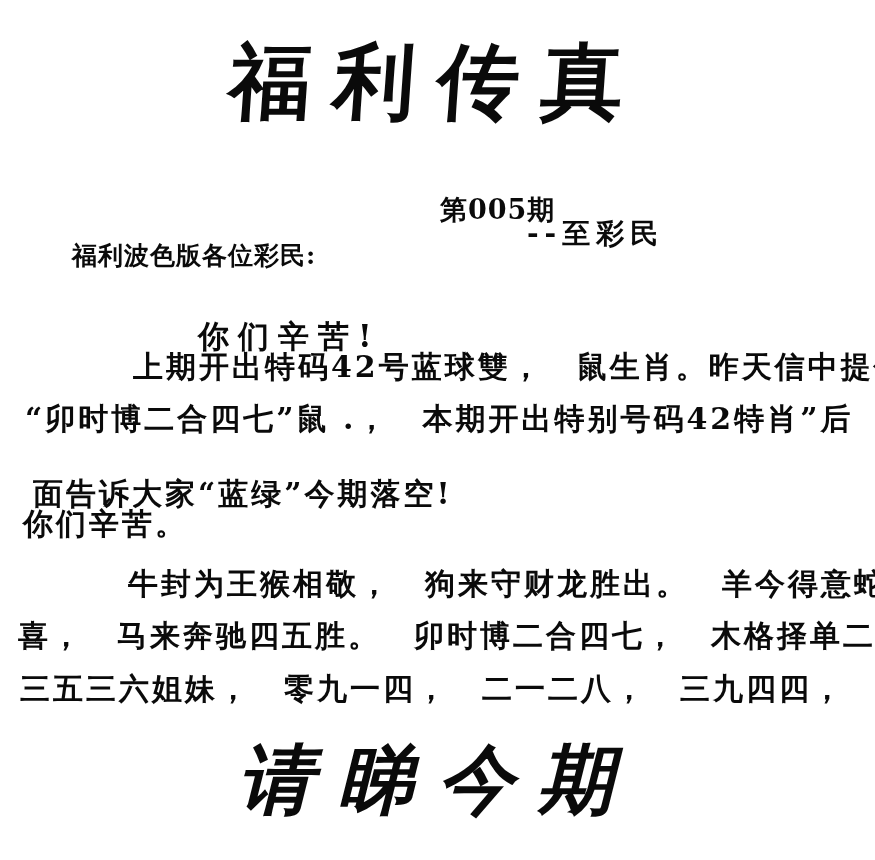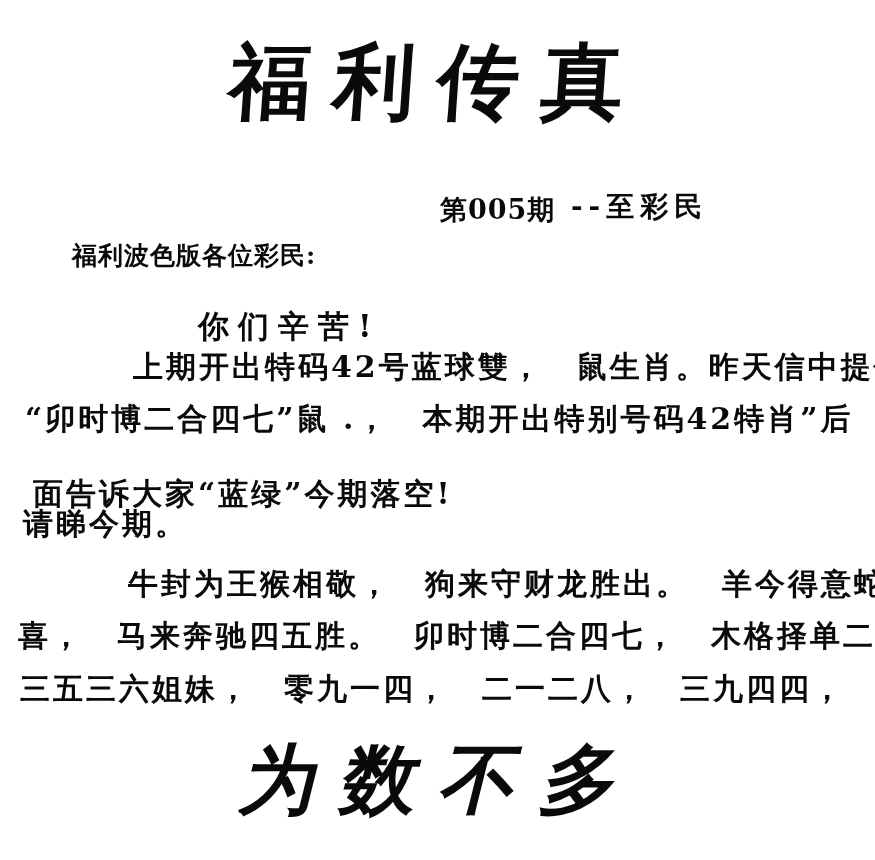--- a/index.html
+++ b/index.html
@@ -44,40 +44,39 @@
     top: 152px;
     font-size: 27px;
     font-weight: bold;
     letter-spacing: 1px;
     white-space: nowrap;
     margin-top: 40px;
   }
   .dedication {
     position: absolute;
     left: 527px;
-    top: 188px;
+    top: 215px;
     font-size: 28px;
     font-weight: bold;
     letter-spacing: 6px;
     white-space: nowrap;
-    margin-left: 44px;
   }
   .greeting {
     position: absolute;
     left: 72px;
     top: 239px;
     font-size: 25px;
     font-weight: bold;
     letter-spacing: 1px;
     white-space: nowrap;
   }
   .opening {
     position: absolute;
     left: 198px;
-    top: 306px;
+    top: 316px;
     font-size: 31px;
     font-weight: bold;
     letter-spacing: 9px;
     white-space: nowrap;
   }
   .body-line {
     position: absolute;
     font-size: 30px;
     font-weight: bold;
     letter-spacing: 3px;
@@ -112,23 +111,23 @@
   <div class="greeting">福利波色版各位彩民:</div>
 
   <div class="opening">你们辛苦!</div>
 
   <div class="body-line" style="left:133px; top:347px;">上期开出特码42号蓝球雙，　鼠生肖。昨天信中提供</div>
 
   <div class="body-line" style="left:25px; top:399px;">“卯时博二合四七”鼠 .，　本期开出特别号码42特肖”后</div>
 
   <div class="body-line" style="left:33px; top:474px;">面告诉大家“蓝绿”今期落空!</div>
 
-  <div class="body-line" style="left:23px; top:504px;">请睇今期。</div>
+  <div class="body-line" style="left:23px; top:504px;">你们辛苦。</div>
 
   <div class="body-line" style="left:128px; top:564px;">牛封为王猴相敬，　狗来守财龙胜出。　羊今得意蛇欢</div>
 
   <div class="body-line" style="left:18px; top:616px;">喜，　马来奔驰四五胜。　卯时博二合四七，　木格择单二三八。</div>
 
   <div class="body-line" style="left:20px; top:669px;">三五三六姐妹，　零九一四，　二一二八，　三九四四，　送：　蓝绿</div>
 
-  <h2 class="footer-title">为数不多</h2>
+  <h2 class="footer-title">请睇今期</h2>
 
 </div>
 
 </body></html>

